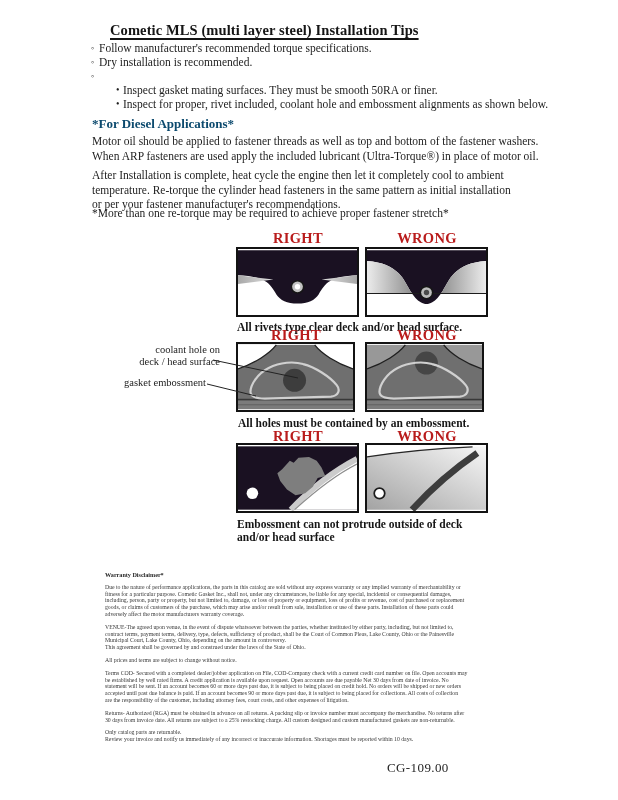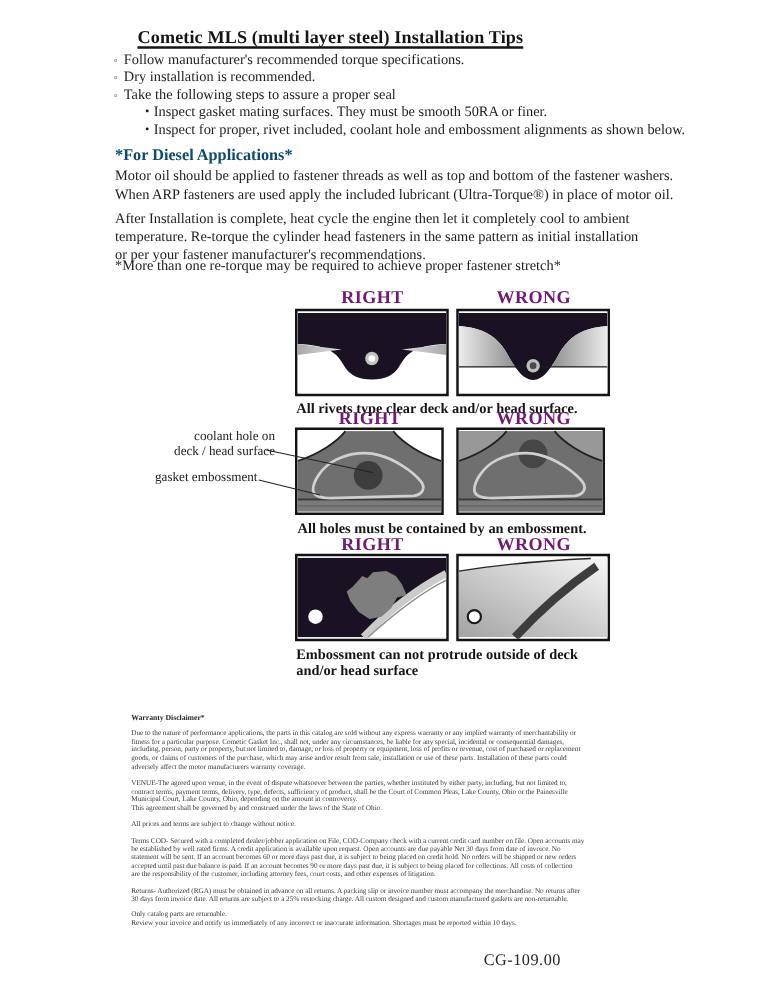--- a/index.html
+++ b/index.html
@@ -14,21 +14,21 @@
     font-size:14.5px;font-weight:bold;color:#151515;
     text-decoration:underline;text-decoration-thickness:1.5px;text-underline-offset:3px;
     letter-spacing:0.1px;
   }
   .brow{display:flex;font-size:11.5px;line-height:14px;color:#1d1d1d;}
   .bmark{width:8px;font-size:9px;line-height:14px;color:#1d1d1d;}
   .sub{margin-left:25px;}
   .sub .bmark{font-size:10px;width:7px;}
   .sect-head{font-size:13px;font-weight:bold;color:#0c4a6e;}
   .para{font-size:11.5px;line-height:14.6px;color:#1d1d1d;white-space:pre-line;width:470px;}
-  .rw-label{font-size:14.5px;font-weight:600;color:#701a75;text-align:center;width:124px;letter-spacing:0.3px;}
+  .rw-label{font-size:14.5px;font-weight:600;color:#b91c1c;text-align:center;width:124px;letter-spacing:0.3px;}
   .dbox{width:119px;height:66px;border:2.5px solid #131313;background:#fff;}
   .dbox svg{display:block;width:100%;height:100%;}
   .caption{font-size:11.5px;font-weight:600;color:#161616;line-height:13px;white-space:pre-line;}
   .side-label{font-size:10.5px;line-height:11.5px;color:#1d1d1d;text-align:right;white-space:pre-line;}
   .disc{width:424px;font-size:5.8px;line-height:6.8px;color:#3a3a3a;letter-spacing:-0.03px;}
   .disc .d-head{font-weight:bold;color:#2a2a2a;font-size:6.2px;margin-bottom:5px;}
   .disc p{margin:0 0 6px 0;white-space:pre-line;}
   .pagenum{font-size:13px;color:#242424;letter-spacing:0.4px;}
   .overlay{pointer-events:none;z-index:5;}
 </style>
@@ -43,21 +43,20 @@
     <div class="brow">
         <span class="bmark">◦</span>
         <span>Follow manufacturer's recommended torque specifications.</span>
       </div>
     <div class="brow">
         <span class="bmark">◦</span>
         <span>Dry installation is recommended.</span>
       </div>
     <div class="brow">
         <span class="bmark">◦</span>
-        <span>Take the following steps to assure a proper seal</span>
       </div>
     <div class="brow sub">
         <span class="bmark">•</span>
         <span>Inspect gasket mating surfaces.  They must be smooth 50RA or finer.</span>
       </div>
     <div class="brow sub">
         <span class="bmark">•</span>
         <span>Inspect for proper, rivet included, coolant hole and embossment alignments as shown below.</span>
       </div>
   </div>

